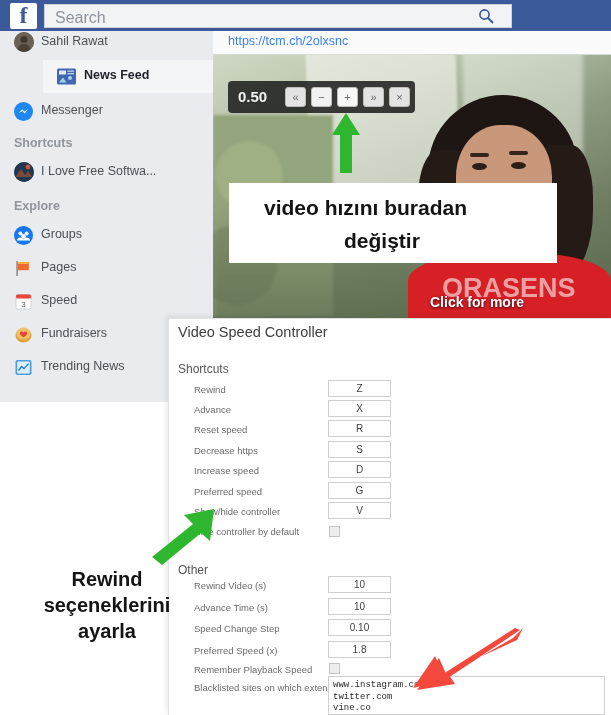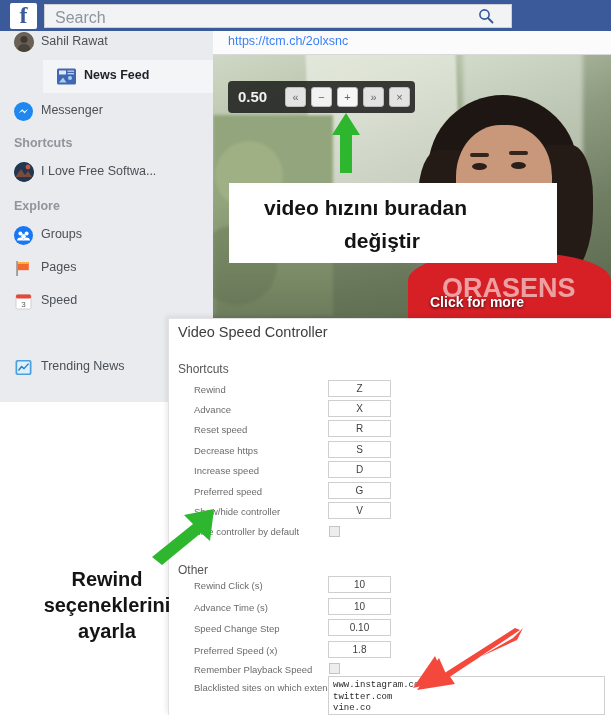--- a/index.html
+++ b/index.html
@@ -207,20 +207,30 @@
     <span class="ico">
       <svg viewBox="0 0 19 19" width="19" height="19">
           <rect x="2" y="2.5" width="15" height="14.5" rx="1.5" fill="#fff" stroke="#cfcfcf"></rect>
           <rect x="2" y="2.5" width="15" height="4" rx="1.5" fill="#e8453c"></rect>
           <text x="9.5" y="14.5" font-size="8" text-anchor="middle" fill="#5a5a5a" font-family="Liberation Sans">3</text>
         </svg>
     </span>
     <span class="lbl">Speed</span>
   </div>
 
+  <div class="side-item" style="top:318px">
+    <span class="ico">
+      <svg viewBox="0 0 19 19" width="19" height="19">
+          <ellipse cx="9.5" cy="10.5" rx="8" ry="7" fill="#e0a33c"></ellipse>
+          <ellipse cx="9.5" cy="8.5" rx="7" ry="6" fill="#f0c169"></ellipse>
+          <path d="M9.5 12.6c-2.4-1.8-3.6-3-3.6-4.3a1.9 1.9 0 013.6-.8 1.9 1.9 0 013.6.8c0 1.3-1.2 2.5-3.6 4.3z" fill="#e8453c"></path>
+        </svg>
+    </span>
+    <span class="lbl">Fundraisers</span>
+  </div>
 
   <div class="side-item" style="top:351px">
     <span class="ico">
       <svg viewBox="0 0 19 19" width="19" height="19">
           <rect x="1.5" y="2" width="16" height="15" rx="2" fill="#4a9fe0"></rect>
           <rect x="3.2" y="3.6" width="12.6" height="11.8" rx="1" fill="#dff0fb"></rect>
           <path d="M4.5 12.5 L7.5 8.6 L10 10.6 L14.6 5.6" fill="none" stroke="#1c7fd0" stroke-width="1.4"></path>
         </svg>
     </span>
     <span class="lbl">Trending News</span>
@@ -290,21 +300,21 @@
   <div class="fbox" style="top:461px">D</div>
   <div class="frow-lbl" style="top:486px">Preferred speed</div>
   <div class="fbox" style="top:482px">G</div>
   <div class="frow-lbl" style="top:506px">Show/hide controller</div>
   <div class="fbox" style="top:502px">V</div>
   <div class="frow-lbl" style="top:526px">Hide controller by default</div>
   <div class="cbx" style="top:526px"></div>
 
   <div class="sec-head" style="left:178px;top:563px">Other</div>
 
-  <div class="frow-lbl" style="top:580px">Rewind Click (s)</div>
+  <div class="frow-lbl" style="top:580px">Rewind Video (s)</div>
   <div class="fbox" style="top:576px">10</div>
   <div class="frow-lbl" style="top:602px">Advance Time (s)</div>
   <div class="fbox" style="top:598px">10</div>
   <div class="frow-lbl" style="top:623px">Speed Change Step</div>
   <div class="fbox" style="top:619px">0.10</div>
   <div class="frow-lbl" style="top:645px">Preferred Speed (x)</div>
   <div class="fbox" style="top:641px">1.8</div>
   <div class="frow-lbl" style="top:664px">Remember Playback Speed</div>
   <div class="cbx" style="top:663px"></div>
 

